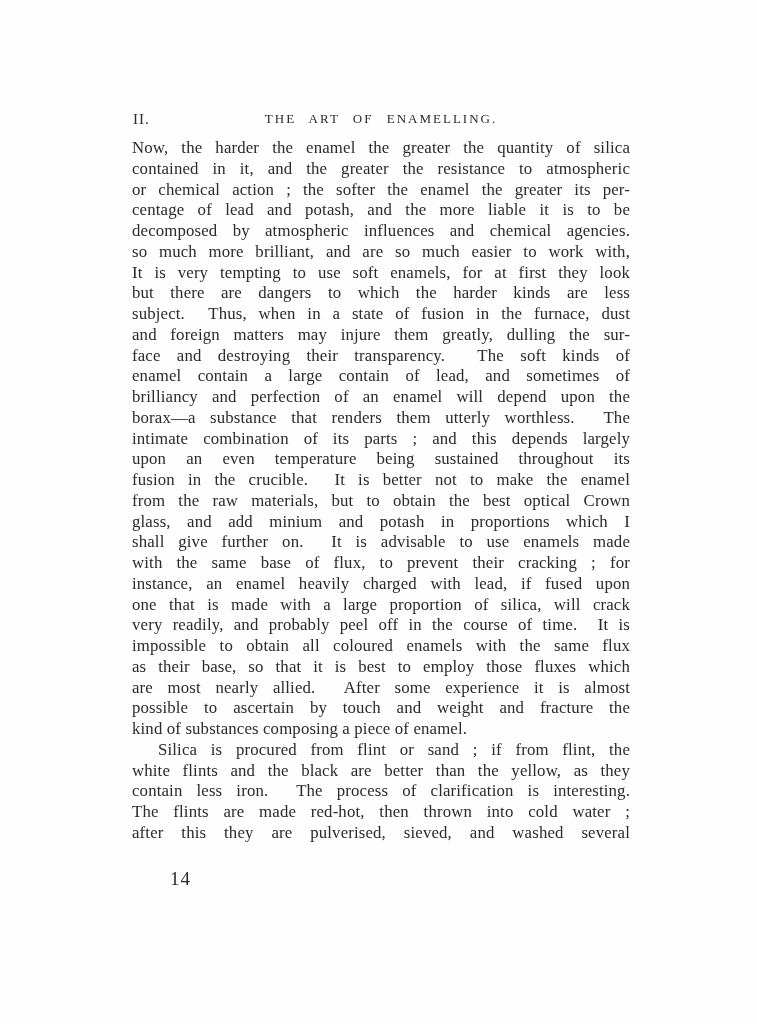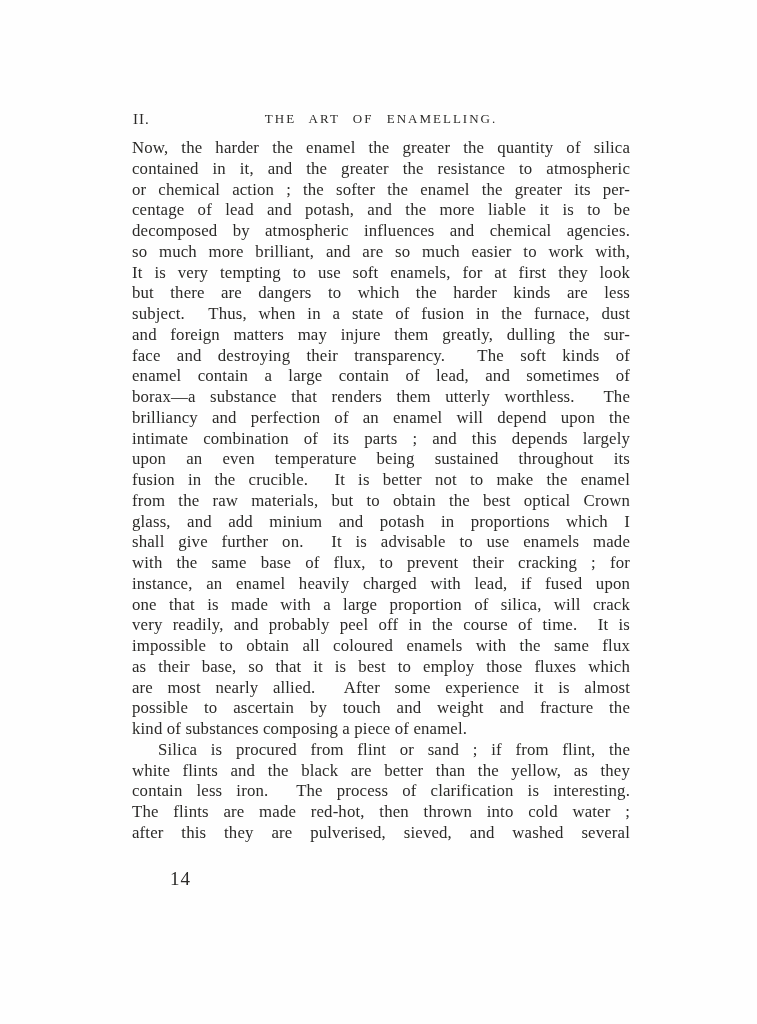--- a/index.html
+++ b/index.html
@@ -87,22 +87,22 @@
           <div class="line j">or chemical action ; the softer the enamel the greater its per-</div>
           <div class="line j">centage of lead and potash, and the more liable it is to be</div>
           <div class="line j">decomposed by atmospheric influences and chemical agencies.</div>
           <div class="line j">so much more brilliant, and are so much easier to work with,</div>
           <div class="line j">It is very tempting to use soft enamels, for at first they look</div>
           <div class="line j">but there are dangers to which the harder kinds are less</div>
           <div class="line j">subject.&nbsp; Thus, when in a state of fusion in the furnace, dust</div>
           <div class="line j">and foreign matters may injure them greatly, dulling the sur-</div>
           <div class="line j">face and destroying their transparency.&nbsp; The soft kinds of</div>
           <div class="line j">enamel contain a large contain of lead, and sometimes of</div>
+          <div class="line j">brilliancy and perfection of an enamel will depend upon the</div>
           <div class="line j">borax—a substance that renders them utterly worthless.&nbsp; The</div>
-          <div class="line j">brilliancy and perfection of an enamel will depend upon the</div>
           <div class="line j">intimate combination of its parts ; and this depends largely</div>
           <div class="line j">upon an even temperature being sustained throughout its</div>
           <div class="line j">fusion in the crucible.&nbsp; It is better not to make the enamel</div>
           <div class="line j">from the raw materials, but to obtain the best optical Crown</div>
           <div class="line j">glass, and add minium and potash in proportions which I</div>
           <div class="line j">shall give further on.&nbsp; It is advisable to use enamels made</div>
           <div class="line j">with the same base of flux, to prevent their cracking ; for</div>
           <div class="line j">instance, an enamel heavily charged with lead, if fused upon</div>
           <div class="line j">one that is made with a large proportion of silica, will crack</div>
           <div class="line j">very readily, and probably peel off in the course of time.&nbsp; It is</div>

